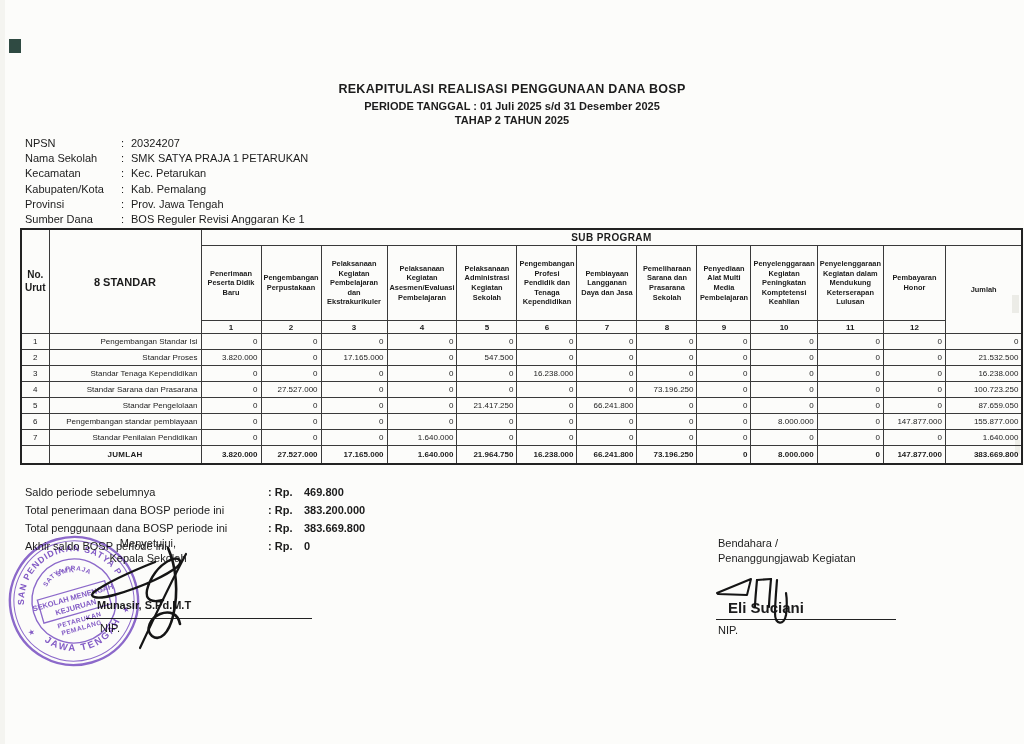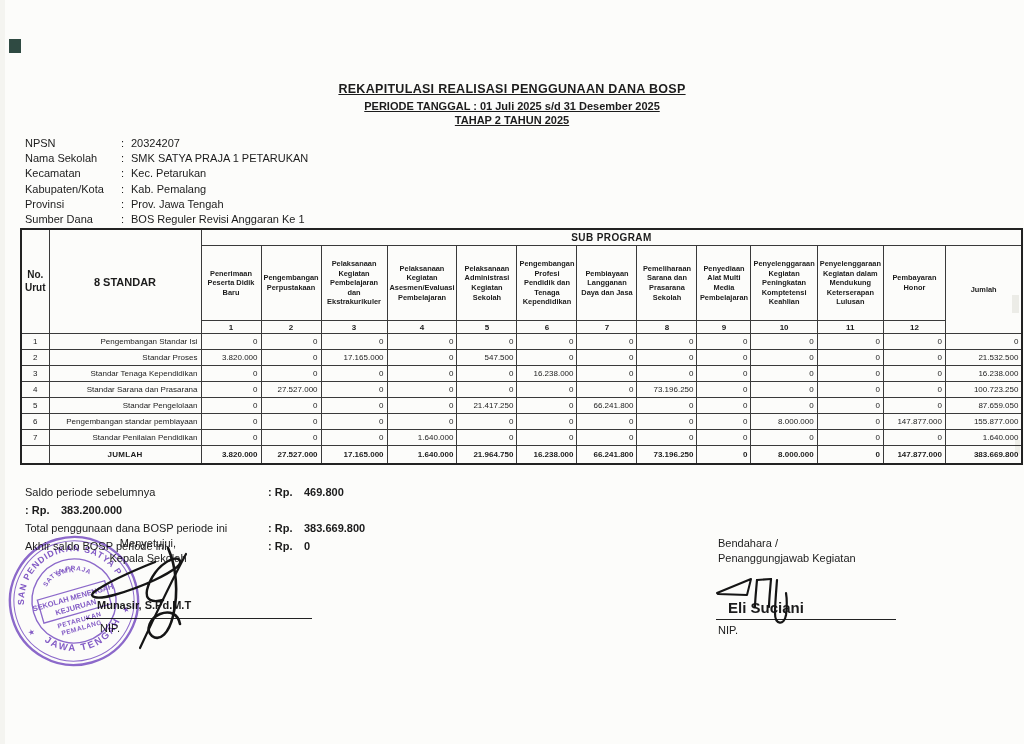--- a/index.html
+++ b/index.html
@@ -6,21 +6,21 @@
   .page{position:relative;width:1024px;height:744px;background:#fcfcfa;
         font-family:"Liberation Sans",sans-serif;color:#1c1c1c;overflow:hidden;}
 
   
   .edge-strip{position:absolute;left:0;top:0;width:5px;height:744px;background:#f4f4f0;}
   .artifact-square{position:absolute;left:9px;top:39px;width:12px;height:14px;background:#2f4a42;}
   .artifact-smudge1{position:absolute;left:1012px;top:295px;width:7px;height:18px;background:#ececе7;background:#ececе7;background:#ecece7;}
   .artifact-smudge2{position:absolute;left:1015px;top:440px;width:5px;height:14px;background:#efefe9;}
 
   
-  .title-block{position:absolute;left:0;top:82px;width:1024px;text-align:center;font-weight:bold;text-decoration:underline;}
+  .title-block{position:absolute;left:0;top:82px;width:1024px;text-align:center;font-weight:bold;}
   .title-l1{font-size:12.5px;letter-spacing:.3px;}
   .title-l2{font-size:11px;margin-top:4px;}
   .title-l3{font-size:11px;margin-top:2px;}
 
   
   .info-block{position:absolute;left:25px;top:137px;font-size:11px;}
   .info-row{display:flex;height:15.2px;align-items:flex-start;}
   .info-label{width:96px;}
   .info-sep{width:10px;}
 
@@ -321,20 +321,21 @@
       </tbody>
   </table>
 
   <div class="summary-block">
     <div class="summary-row">
       <span class="summary-label">Saldo periode sebelumnya</span>
       <span class="summary-prefix">: Rp.</span>
       <span class="summary-value">469.800</span>
     </div>
     <div class="summary-row">
+      <span class="summary-label">Total penerimaan dana BOSP periode ini</span>
       <span class="summary-prefix">: Rp.</span>
       <span class="summary-value">383.200.000</span>
     </div>
     <div class="summary-row">
       <span class="summary-label">Total penggunaan dana BOSP periode ini</span>
       <span class="summary-prefix">: Rp.</span>
       <span class="summary-value">383.669.800</span>
     </div>
     <div class="summary-row">
       <span class="summary-label">Akhir saldo BOSP periode ini</span>

